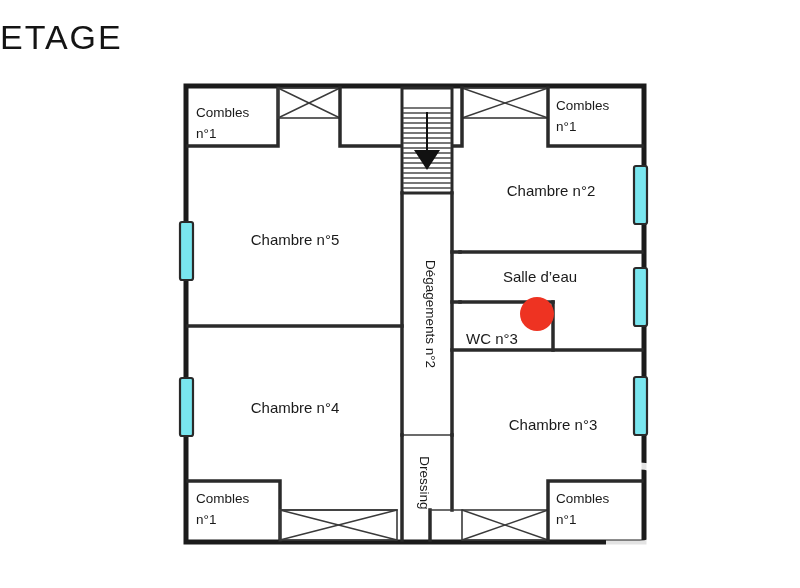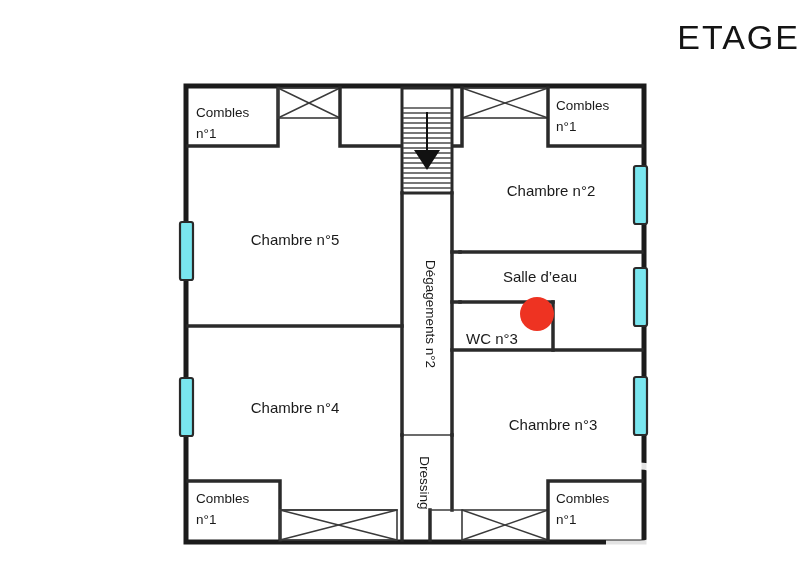--- a/index.html
+++ b/index.html
@@ -18,21 +18,21 @@
     position: absolute;
     left: 0; top: 0;
     width: 800px;
     height: 588px;
   }
   .plan-title {
     position: absolute;
     left: 0;
     top: 18px;
     width: 800px;
-    text-align: right;
+    text-align: left;
     font-family: "Liberation Sans", sans-serif;
     font-size: 34px;
     letter-spacing: 2px;
     color: #141414;
     font-weight: 400;
   }
   svg.floorplan {
     position: absolute;
     left: 0;
     top: 0;

